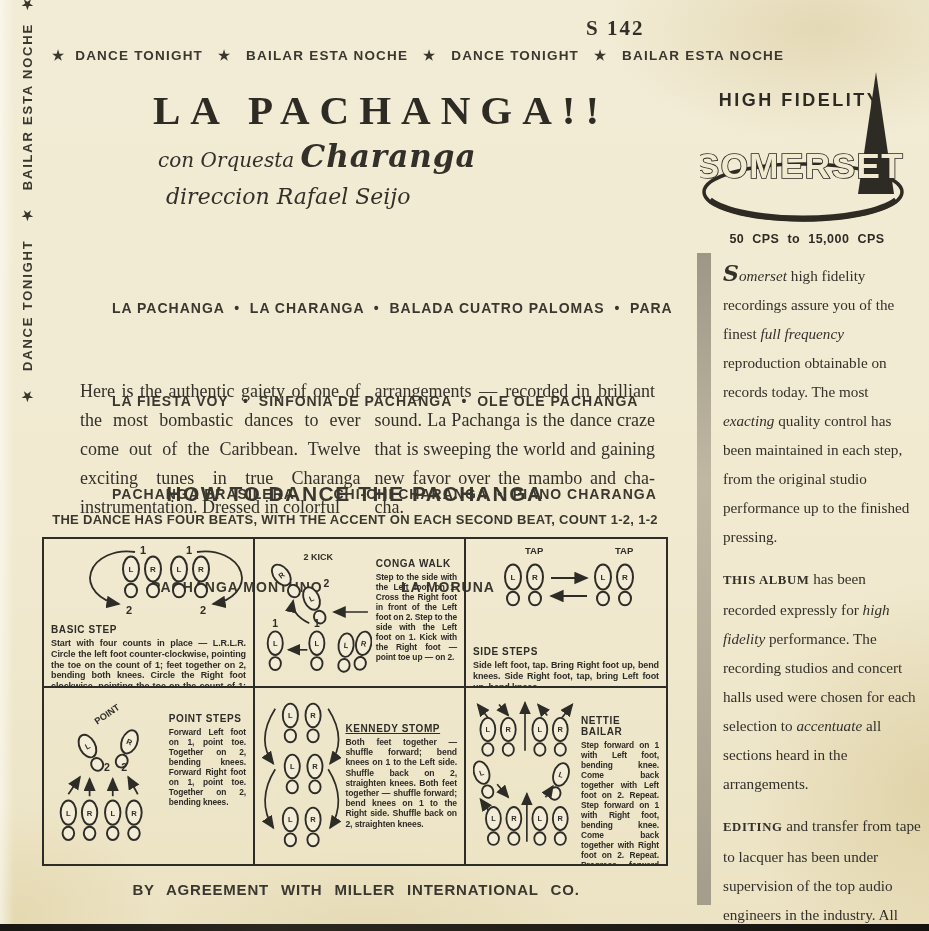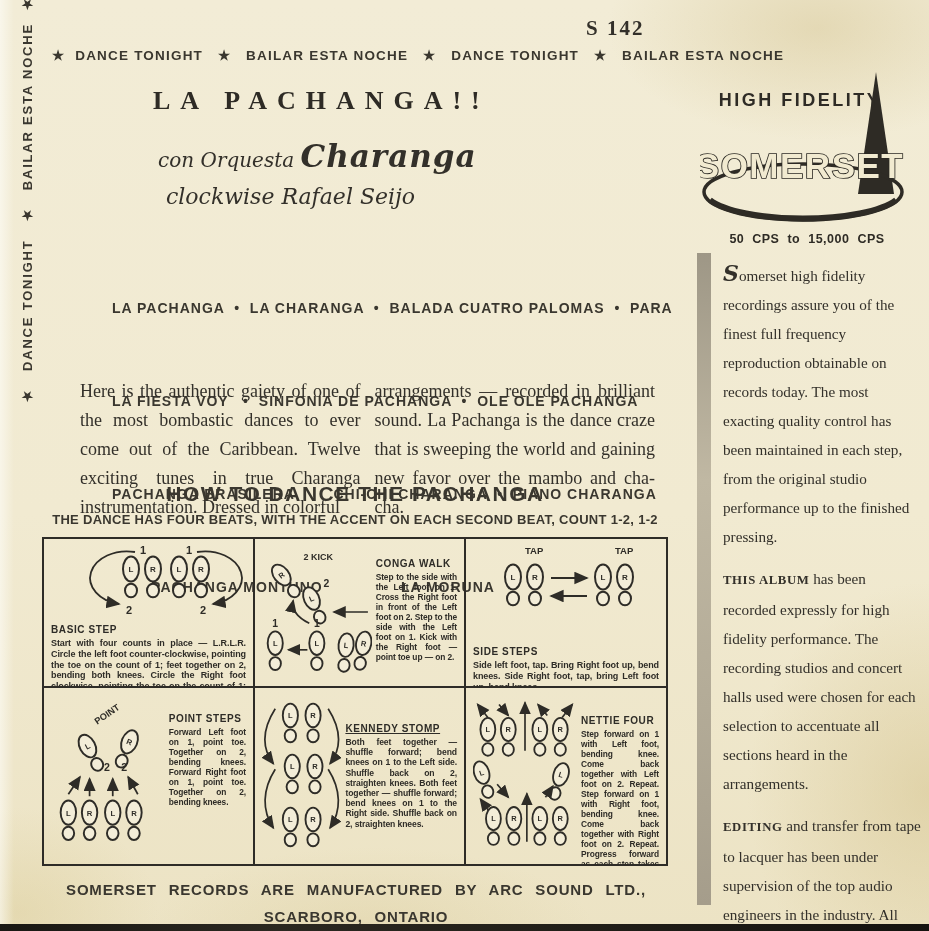--- a/index.html
+++ b/index.html
@@ -12,21 +12,21 @@
       radial-gradient(ellipse 320px 120px at 40% 100%, rgba(210,194,138,.28), transparent 70%),
       linear-gradient(180deg,#f2ecd6 0%,#f1ead1 55%,#ece3c4 100%);
   }
   #edge-bottom{position:absolute;left:0;bottom:0;width:929px;height:7px;background:linear-gradient(90deg,#191713,#2b2820 30%,#15130f);}
   #edge-left{position:absolute;left:0;top:0;width:14px;height:931px;background:linear-gradient(90deg,rgba(255,255,252,.55),rgba(255,255,252,0));}
   
   #catalog{position:absolute;top:16px;left:586px;font-family:"Liberation Serif",serif;font-weight:bold;font-size:21px;letter-spacing:2px;}
   #banner{position:absolute;top:47px;left:52px;width:620px;font-weight:bold;font-size:13.5px;letter-spacing:1.2px;white-space:pre;color:#3a372f;}
   #side-banner{position:absolute;left:20px;top:56px;height:348px;writing-mode:vertical-rl;transform:rotate(180deg);font-weight:bold;font-size:13px;letter-spacing:1.8px;white-space:pre;color:#3a372f;}
   
-  #album-title{position:absolute;top:86px;left:153px;font-family:"Liberation Serif",serif;font-weight:bold;font-size:26px;letter-spacing:10px;color:#2e2b25;}
+  #album-title{position:absolute;top:86px;left:153px;font-family:"Liberation Serif",serif;font-weight:bold;font-size:41px;letter-spacing:10px;color:#2e2b25;}
   #credit{position:absolute;top:138px;left:158px;}
   .seg-script-sm{font:italic 20px "DejaVu Serif",serif;}
   .seg-script-lg{font:italic bold 31px "DejaVu Serif",serif;letter-spacing:1px;}
   #direction{position:absolute;top:184px;left:166px;font:italic 22px "DejaVu Serif",serif;}
   
   #tracklist{position:absolute;top:231px;left:112px;font-weight:bold;font-size:14px;letter-spacing:1px;line-height:31px;white-space:pre;color:#3a372f;}
   
   #description{position:absolute;top:377px;left:80px;width:575px;display:flex;gap:14px;}
   #description .col{width:283px;font-family:"Liberation Serif",serif;font-size:18px;line-height:29px;text-align:justify;color:#33302a;}
   
@@ -47,21 +47,21 @@
   #footer{position:absolute;top:876px;left:28px;width:656px;text-align:center;font-weight:bold;font-size:15px;letter-spacing:.8px;word-spacing:7px;line-height:27px;color:#3a372f;}
   
   #logo-block{position:absolute;top:66px;left:700px;width:214px;text-align:center;}
   .logo-tag{font:bold 18px "Liberation Sans",sans-serif;letter-spacing:2.5px;fill:#2e2b25;text-anchor:middle;}
   .logo-brand{font:bold 35px "Liberation Sans",sans-serif;letter-spacing:1.5px;fill:#f1ead0;stroke:#2b2923;stroke-width:1.7;paint-order:stroke;text-anchor:middle;}
   #spectra{font:italic bold 23px "DejaVu Serif",serif;margin-top:2px;color:#2e2b25;}
   #cps{font-weight:bold;font-size:12.5px;letter-spacing:.5px;word-spacing:4px;color:#2e2b25;}
   #gray-strip{position:absolute;left:697px;top:253px;width:14px;height:652px;background:linear-gradient(180deg,#9e9786,#c0b8a3 35%,#b3ab97 70%,#a59d8b);}
   #sidebar-text{position:absolute;left:723px;top:260px;width:198px;font-family:"Liberation Serif",serif;font-size:15.2px;line-height:29px;color:#33302a;}
   #sidebar-text p{margin:0 0 13px 0;}
-  .seg-i{}
+  .seg-i{font-style:italic;}
   .seg-b-sc{font-weight:bold;font-size:.84em;letter-spacing:.6px;}
   .seg-lead{font:italic bold 22px "DejaVu Serif",serif;}
   .seg-r{}
 </style>
 </head>
 <body>
 
 <svg width="0" height="0" style="position:absolute" aria-hidden="true">
   <defs>
     <g id="ft">
@@ -76,21 +76,21 @@
 
 <div id="cover">
   <div id="edge-left"></div>
 
   <div id="catalog">S 142</div>
   <div id="banner">★  DANCE TONIGHT   ★   BAILAR ESTA NOCHE   ★   DANCE TONIGHT   ★   BAILAR ESTA NOCHE</div>
   <div id="side-banner">★   DANCE TONIGHT   ★   BAILAR ESTA NOCHE  ★</div>
 
   <div id="album-title">LA PACHANGA!!</div>
   <div id="credit"><span class="seg-script-sm">con Orquesta  </span><span class="seg-script-lg">Charanga</span></div>
-  <div id="direction">clockwise Rafael Seijo</div>
+  <div id="direction">direccion Rafael Seijo</div>
 
   <div id="tracklist">
     <div>LA PACHANGA  •  LA CHARANGA  •  BALADA CUATRO PALOMAS  •  PARA</div>
     <div>LA FIESTA VOY   •  SINFONIA DE PACHANGA  •  OLE OLE PACHANGA</div>
     <div>PACHANGA BRASILERA        CHI-CHI CHARANGA  •  PIANO CHARANGA</div>
     <div>        PACHANGA MONTUNO                LA MORUNA</div>
   </div>
 
   <div id="description">
     <div class="col">Here is the authentic gaiety of one of the most bombastic dances to ever come out of the Caribbean. Twelve exciting tunes in true Charanga instrumentation. Dressed in colorful</div>
@@ -328,29 +328,28 @@
           <g transform="translate(72,140)">
               <use href="#ft"></use>
               <text class="fl" y="-6">L</text>
             </g>
           <g transform="translate(94,140)">
               <use href="#ft"></use>
               <text class="fl" y="-6">R</text>
             </g>
         </svg>
         <div style="width:84px;">
-          <div class="cell-title" style="margin-top:24px;">NETTIE FOUR</div>
+          <div class="cell-title" style="margin-top:24px;">NETTIE BAILAR</div>
           <div class="cell-text" style="font-size:8.4px;line-height:10px;">Step forward on 1 with Left foot, bending knee. Come back together with Left foot on 2. Repeat. Step forward on 1 with Right foot, bending knee. Come back together with Right foot on 2. Repeat. Progress forward as each step takes place.</div>
         </div>
       </div>
     </div>
   </div>
 
   <div id="footer">
-    <div>SOMERSET RECORDS ARE MANUFACTURED BY ARC SOUND LTD., SCARBORO, ONTARIO</div>
     <div>BY AGREEMENT WITH MILLER INTERNATIONAL CO.</div>
   </div>
 
   <div id="logo-block">
     <svg width="214" height="162" viewBox="0 0 214 162">
       <polygon points="176,6 194,128 158,128" fill="#2e2b25"></polygon>
       <ellipse cx="103" cy="126" rx="99" ry="28" fill="none" stroke="#2e2b25" stroke-width="3.5"></ellipse>
       <path d="M 10,134 A 99,28 0 0 0 196,134" fill="none" stroke="#2e2b25" stroke-width="6"></path>
       <text class="logo-tag" x="100" y="40">HIGH FIDELITY</text>
       <text class="logo-brand" x="100" y="112">SOMERSET</text>

